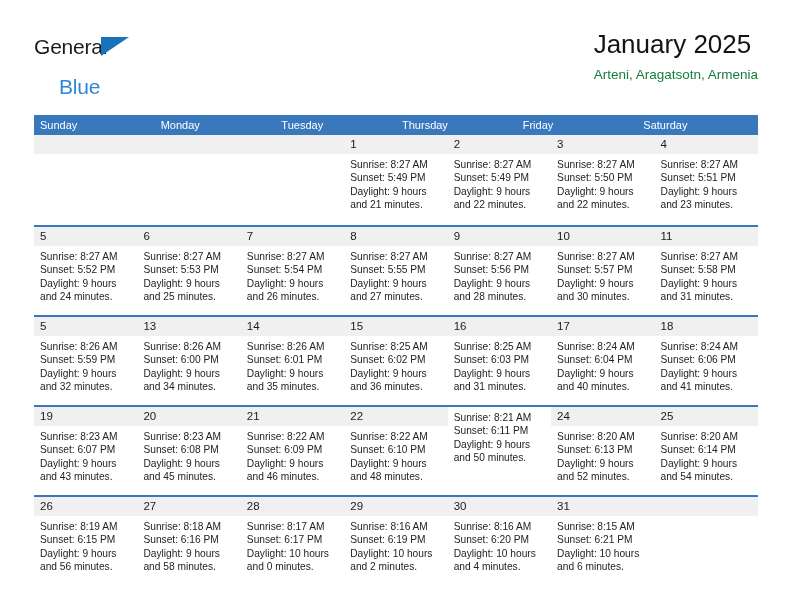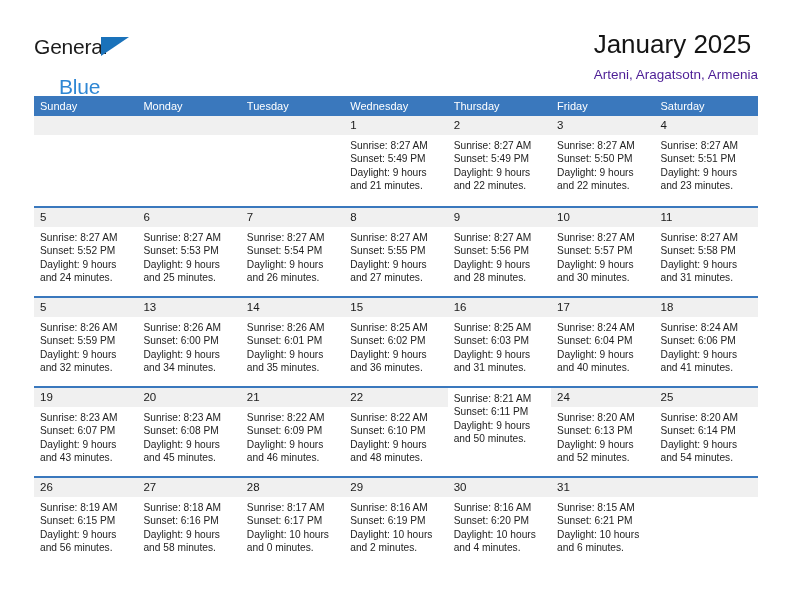--- a/index.html
+++ b/index.html
@@ -52,30 +52,30 @@
   }
   .cal-title {
     font-size: 26px;
     font-weight: normal;
     color: #141414;
     line-height: 32px;
     white-space: nowrap;
   }
   .cal-subtitle {
     font-size: 13.5px;
-    color: #4c1d95;
+    color: #15803d;
     line-height: 20px;
     margin-top: 5px;
     white-space: nowrap;
   }
 
   
   .calendar {
     position: absolute;
-    left: 34px; top: 96px;
+    left: 34px; top: 115px;
     width: 724px;
   }
   .weekday-header {
     display: flex;
     background: #3a78bd;
     height: 20px;
   }
   .weekday-cell {
     flex: 1 1 0;
     color: #ffffff;
@@ -135,21 +135,20 @@
       <div class="cal-subtitle">Arteni, Aragatsotn, Armenia</div>
     </div>
 
   </div>
 
   <div class="calendar">
     <div class="weekday-header">
       <div class="weekday-cell">Sunday</div>
       <div class="weekday-cell">Monday</div>
       <div class="weekday-cell">Tuesday</div>
-      <div class="weekday-cell">Wednesday</div>
       <div class="weekday-cell">Thursday</div>
       <div class="weekday-cell">Friday</div>
       <div class="weekday-cell">Saturday</div>
     </div>
     <div id="weeks-container">
         <div class="week-row">
           <div class="day-cell empty">
             <div class="day-number-band"></div>
           </div>
           <div class="day-cell empty">

